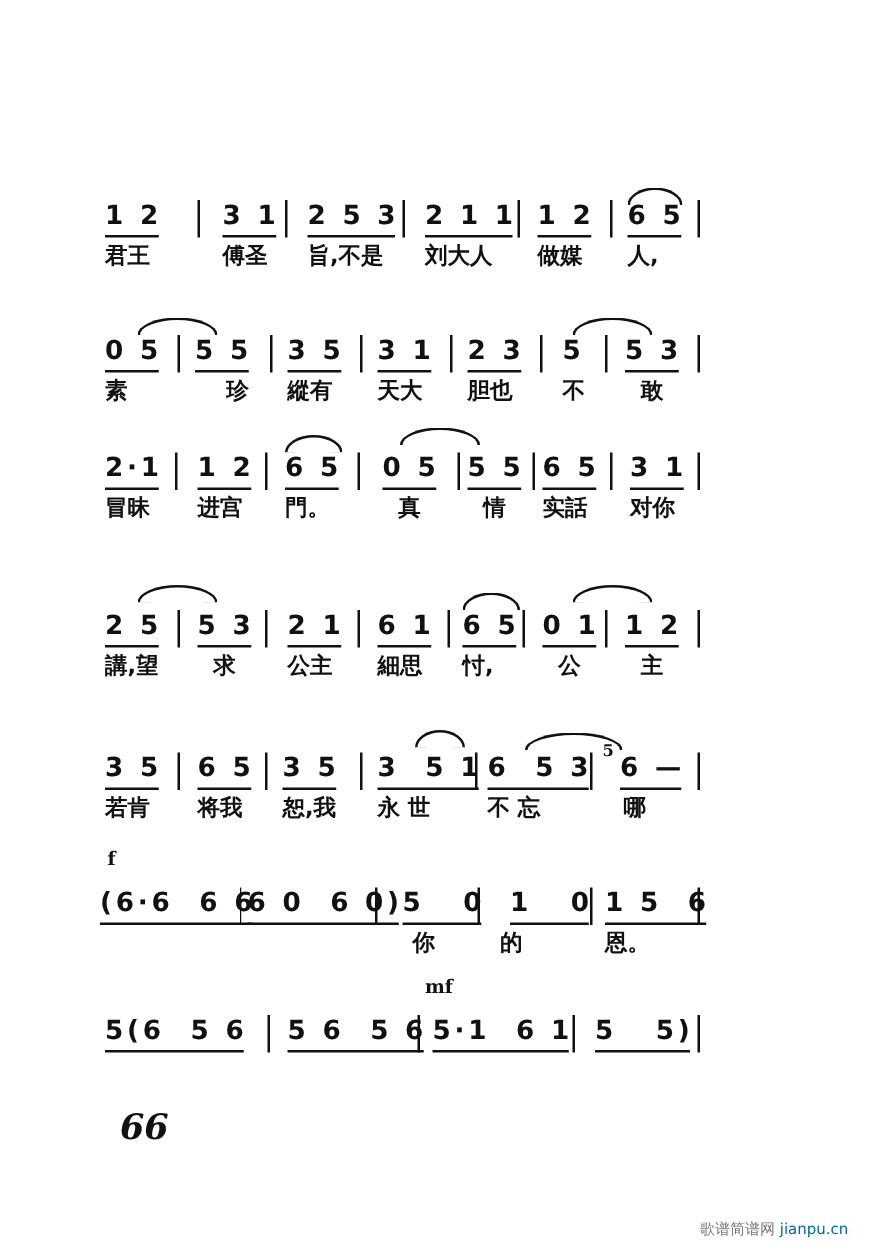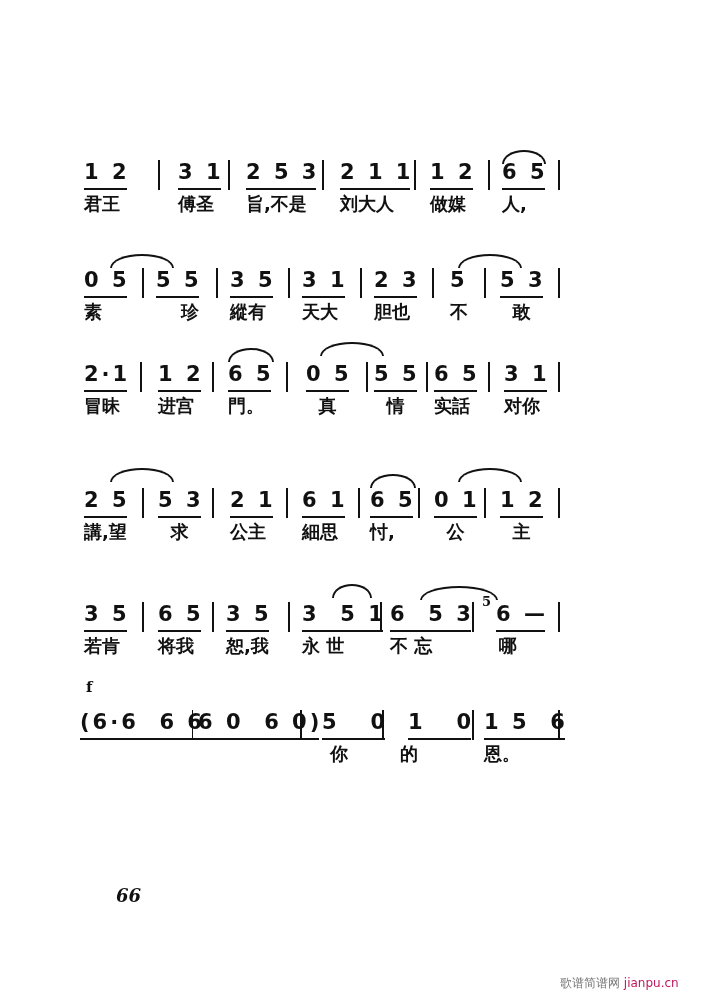--- a/index.html
+++ b/index.html
@@ -26,28 +26,28 @@
     font-family: "DejaVu Sans", sans-serif; font-weight: bold; font-size: 18px;
   }
   .slur {
     position: absolute; height: 12px; border: 2px solid #111; border-bottom: none;
     border-radius: 50% 50% 0 0 / 100% 100% 0 0;
   }
   .dyn {
     position: absolute; font-family: "DejaVu Serif", serif; font-weight: bold; font-size: 15px;
   }
   .page-num {
-    position: absolute; left: 116px; top: 885px;
-    font-family: "DejaVu Serif", serif; font-style: italic; font-weight: bold; font-size: 18px;
+    position: absolute; left: 96px; top: 885px;
+    font-family: "DejaVu Serif", serif; font-style: italic; font-weight: bold; font-size: 28px;
   }
   .watermark {
     position: absolute; left: 560px; top: 975px; font-family: "DejaVu Sans", sans-serif;
     font-size: 12px; color: #777;
   }
-  .watermark .url { color: #be185d; }
+  .watermark .url { color: #0369a1; }
 </style>
 </head>
 <body>
 
 <div class="page">
 
   <div class="row" style="top:140px;">
     <div class="cell" style="left:4px;">
       <div class="notes">1 2<span class="ul"></span></div>
       <div class="lyric">君王</div>
@@ -258,20 +258,39 @@
       <div class="lyric" style="left:-8px;">的</div>
     </div>
     <div class="bar" style="left:392px;"></div>
     <div class="cell" style="left:404px;">
       <div class="notes">1 5  6<span class="ul"></span></div>
       <div class="lyric">恩。</div>
     </div>
     <div class="bar" style="left:478px;"></div>
   </div>
 
+  <div class="row" style="top:792px;">
+    <span class="dyn" style="left:260px; top:-12px;">mf</span>
+    <div class="cell" style="left:4px;">
+      <div class="notes">5(6  5 6<span class="ul"></span></div>
+    </div>
+    <div class="bar" style="left:134px;"></div>
+    <div class="cell" style="left:150px;">
+      <div class="notes">5 6  5 6<span class="ul"></span></div>
+    </div>
+    <div class="bar" style="left:254px;"></div>
+    <div class="cell" style="left:266px;">
+      <div class="notes">5·1  6 1<span class="ul"></span></div>
+    </div>
+    <div class="bar" style="left:378px;"></div>
+    <div class="cell" style="left:396px;">
+      <div class="notes">5   5)<span class="ul"></span></div>
+    </div>
+    <div class="bar" style="left:478px;"></div>
+  </div>
 
   <div class="page-num">66</div>
 
   <div class="watermark">
     <span>歌谱简谱网</span>
     <span class="url">jianpu.cn</span>
   </div>
 </div>
 
 </body></html>

